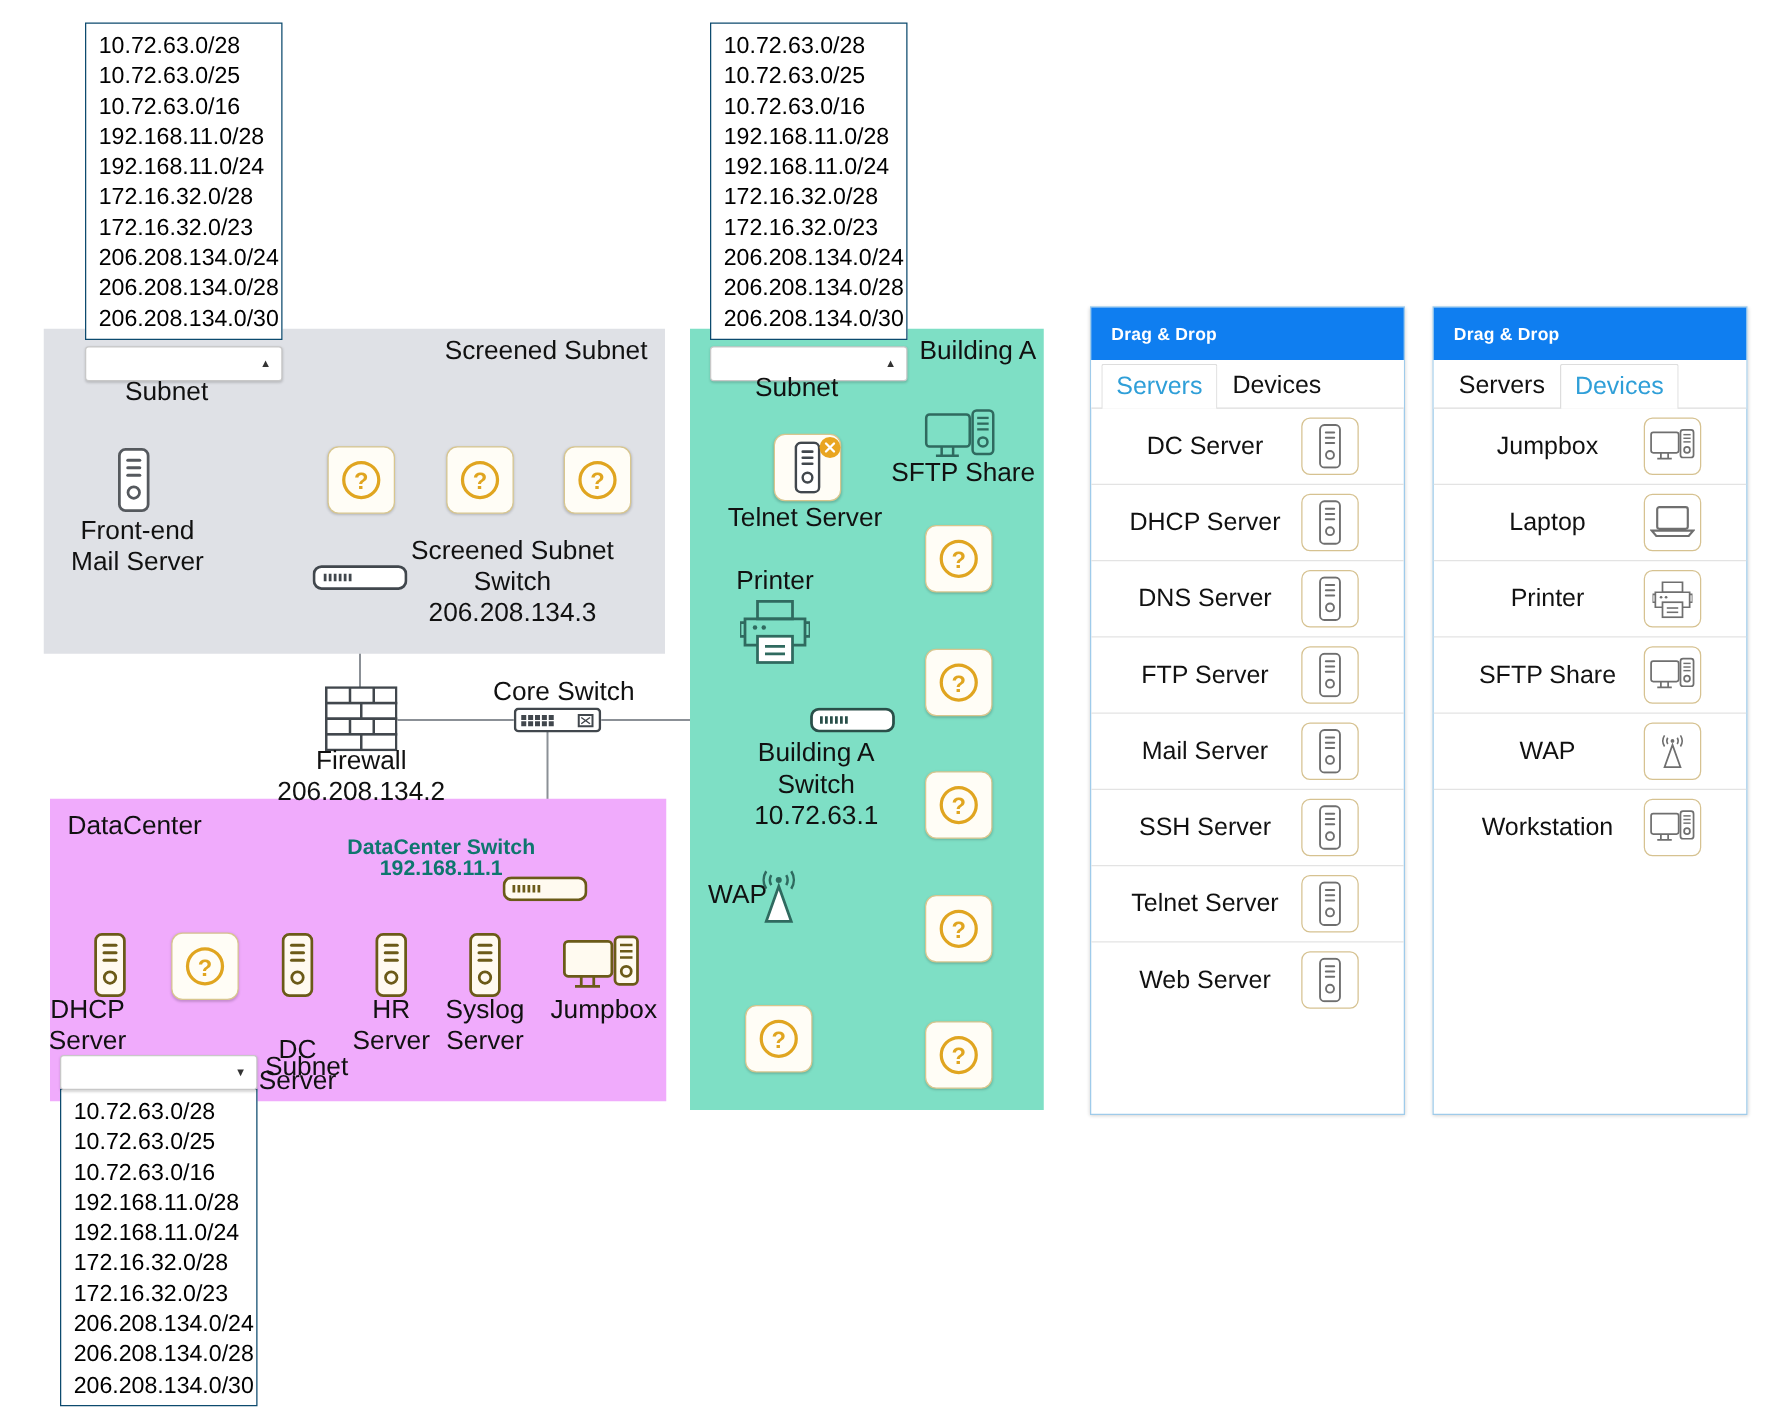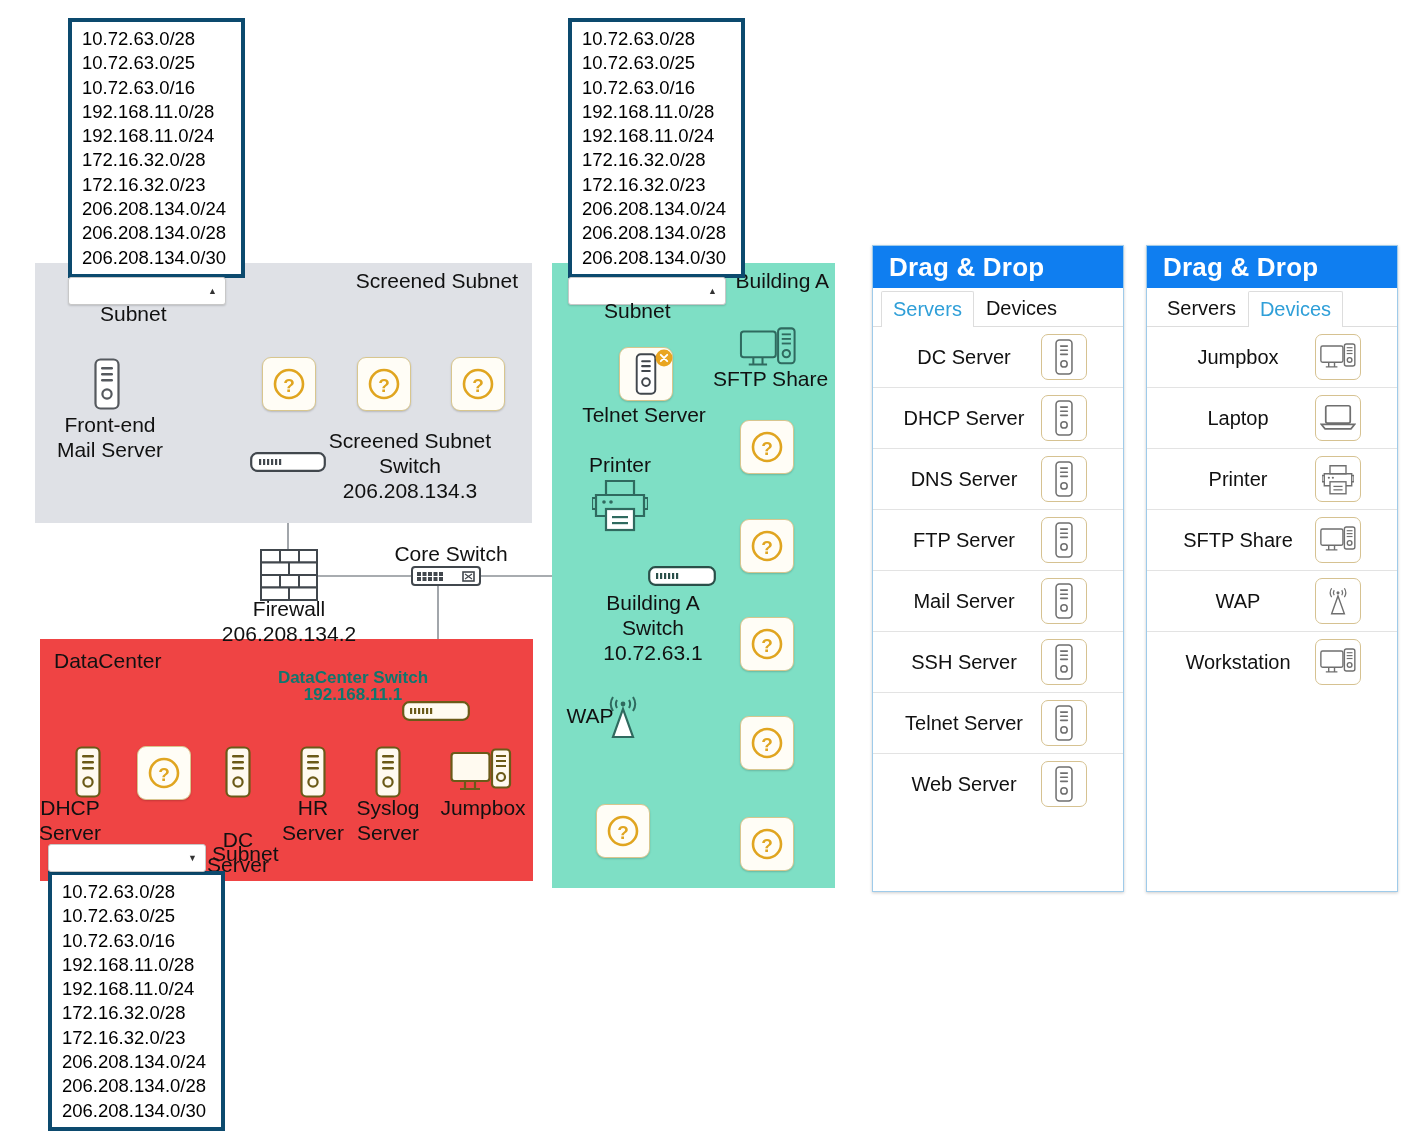--- a/index.html
+++ b/index.html
@@ -2,31 +2,31 @@
 <html><head>
 <meta charset="utf-8">
 <style>
   html,body{margin:0;padding:0;background:#fff;}
   body{width:1418px;height:1138px;position:relative;
        font-family:"Liberation Sans","DejaVu Sans",sans-serif;
        color:#111;overflow:hidden;}
   
   .zone{position:absolute;}
   #zone-screened{left:35px;top:263px;width:497px;height:260px;background:#dfe1e6;}
-  #zone-datacenter{left:40px;top:639px;width:493px;height:242px;background:#ef4444;}
+  #zone-datacenter{left:40px;top:639px;width:493px;height:242px;background:#f0abfc;}
   #zone-buildinga{left:552px;top:263px;width:283px;height:625px;background:#7edfc5;}
   .zone-title{position:absolute;font-size:21px;color:#111;white-space:nowrap;}
   #t-screened{right:14px;top:6px;}
   #t-datacenter{left:14px;top:10px;}
   #t-buildinga{right:6px;top:6px;}
   
   #wires{position:absolute;left:0;top:0;width:1418px;height:1138px;pointer-events:none;}
   
-  .dd-box{position:absolute;border:4px solid #0c4a6e;background:#fff;
-          padding:5px 13px 4px 0;font-size:18.5px;line-height:24.3px;color:#000;z-index:6;}
+  .dd-box{position:absolute;border:1px solid #0c4a6e;background:#fff;
+          padding:5px 0 4px 0;font-size:18.5px;line-height:24.3px;color:#000;z-index:6;}
   .dd-box div{padding:0 10px;white-space:nowrap;}
   .dd-field{position:absolute;height:26px;background:#fff;border:1px solid #c8c8c8;
             border-radius:3px;box-shadow:0 1px 2px rgba(0,0,0,.16);z-index:7;}
   .dd-caret{position:absolute;right:8px;top:50%;transform:translateY(-50%);
             font-size:9px;color:#333;line-height:1;}
   .dd-label{position:absolute;font-size:21px;color:#111;white-space:nowrap;z-index:7;}
   
   .nlabel{position:absolute;font-size:21px;line-height:25px;color:#111;
           text-align:center;white-space:nowrap;}
   .nlabel.small{font-size:17px;font-weight:bold;color:#0f766e;line-height:17px;}
@@ -34,21 +34,21 @@
   .qtile{position:absolute;width:52px;height:52px;border-radius:9px;background:#fffdf6;
          border:1px solid #d8c68e;box-shadow:0 1px 2px rgba(0,0,0,.18);
          display:flex;align-items:center;justify-content:center;}
   .svr-tile{position:absolute;width:52px;height:52px;border-radius:9px;background:#fffdf6;
          border:1px solid #d8c68e;box-shadow:0 1px 2px rgba(0,0,0,.18);
          display:flex;align-items:center;justify-content:center;}
   .plain-ico{position:absolute;display:flex;align-items:center;justify-content:center;}
   
   .dd-panel{position:absolute;background:#fff;border:1px solid #9fcbea;
             box-shadow:0 1px 3px rgba(0,0,0,.2);}
-  .dd-header{height:42px;background:#0f7ef0;color:#fff;font-size:26px;font-weight:bold;
+  .dd-header{height:42px;background:#0f7ef0;color:#fff;font-size:14px;font-weight:bold;
              display:flex;align-items:center;padding-left:16px;letter-spacing:.2px;}
   .dd-tabs{height:38px;display:flex;align-items:flex-end;background:#fff;
            border-bottom:1px solid #ddd;padding-left:8px;}
   .dd-tab{font-size:20px;padding:4px 11px 5px 11px;color:#111;cursor:pointer;
           border:1px solid transparent;border-bottom:none;line-height:26px;}
   .dd-tab.active{color:#2f9fd8;border-color:#ddd;background:#fff;
                  position:relative;top:1px;border-radius:2px 2px 0 0;}
   .dd-row{height:60px;border-bottom:1px solid #e3e3e3;display:flex;align-items:center;
           padding:0 10px 0 14px;}
   .dd-row:last-child{border-bottom:none;}

